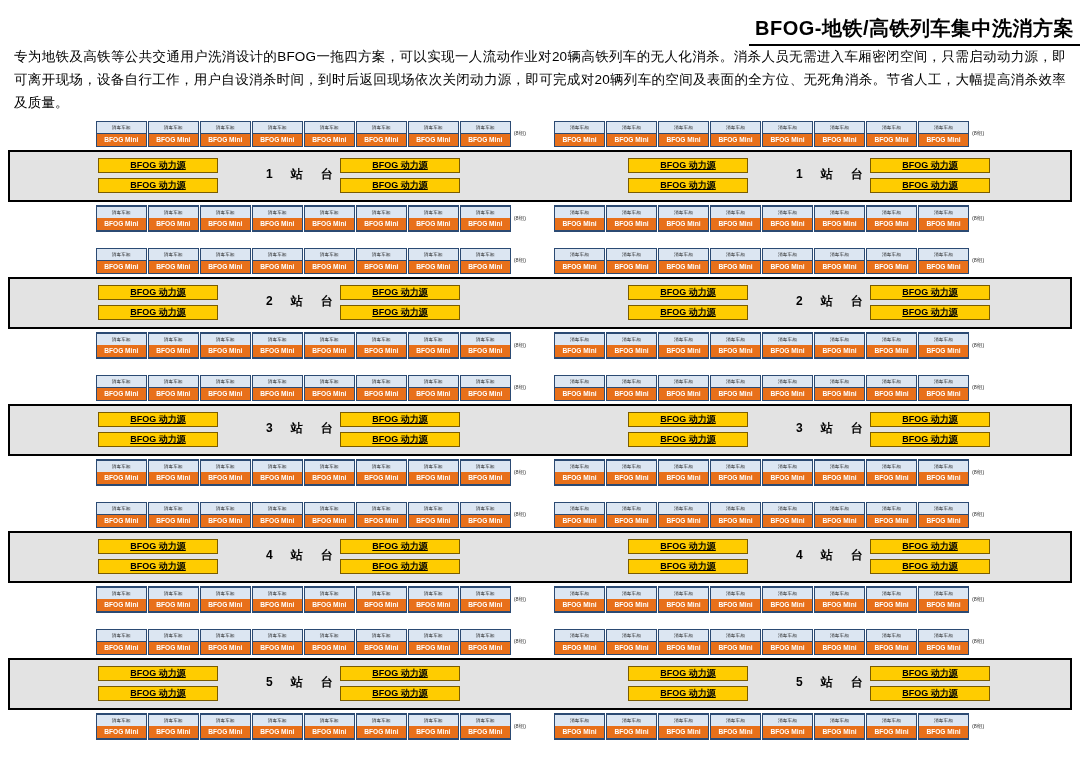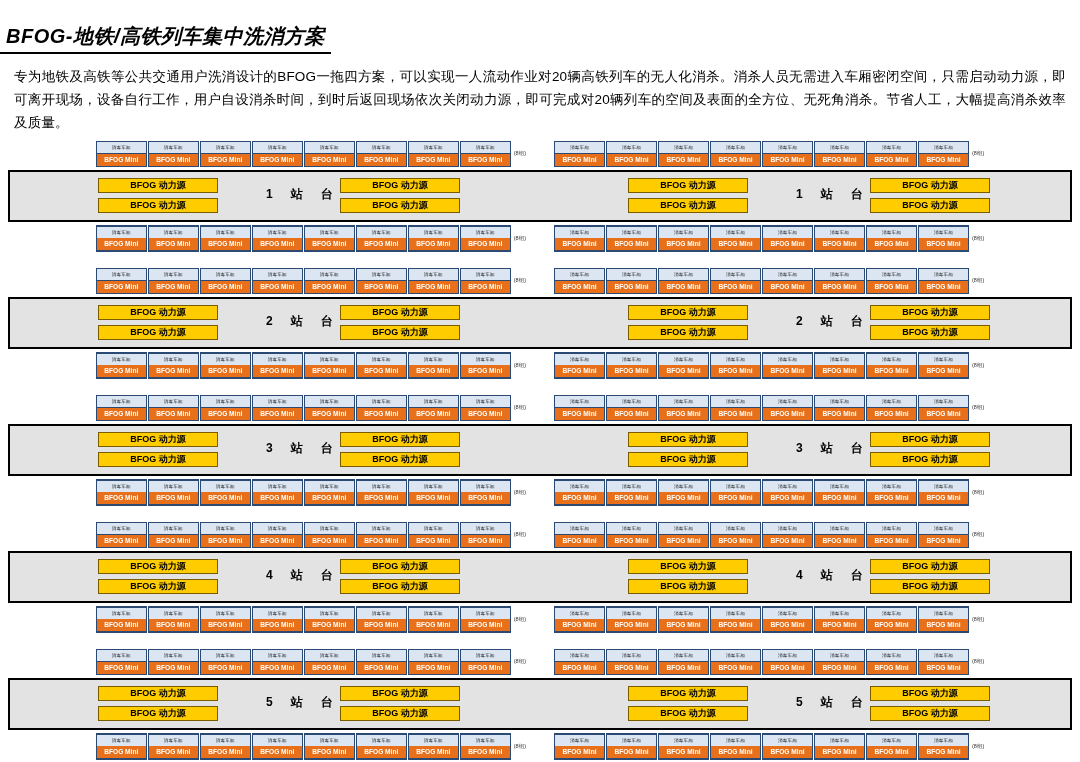--- a/index.html
+++ b/index.html
@@ -17,44 +17,43 @@
   }
   .page {
     width: 1080px;
     height: 762px;
     position: relative;
     box-sizing: border-box;
   }
 
   
   .title-wrap {
-    text-align: left;
-    padding-top: 24px;
-    font-style: italic;
+    text-align: right;
+    padding-top: 16px;
   }
   .main-title {
     display: inline-block;
     font-size: 20px;
     font-weight: bold;
     letter-spacing: 0.5px;
     border-bottom: 2px solid #000;
     padding: 0 6px 3px 6px;
     line-height: 1.25;
   }
   .sub-title {
     text-align: center;
     color: #d00000;
     font-weight: bold;
     font-size: 13px;
     margin-top: 9px;
   }
   .desc {
     font-size: 13.5px;
     line-height: 1.7;
-    margin: 12px 14px 0 14px;
+    margin: 0 14px 0 14px;
     text-align: justify;
     letter-spacing: 0.2px;
   }
 
   
   .diagram {
     position: relative;
     margin-top: 6px;
     padding: 0 8px;
   }
@@ -142,20 +141,21 @@
     height: 15px;
     background: #ffcc00;
     border: 1px solid #7a5c00;
     color: #000;
     font-size: 9px;
     font-weight: bold;
     display: flex;
     align-items: center;
     justify-content: center;
     box-sizing: border-box;
+    text-decoration: underline;
   }
   .p-a { left: 88px;  top: 6px; }
   .p-b { left: 330px; top: 6px; }
   .p-c { left: 88px;  top: 26px; }
   .p-d { left: 330px; top: 26px; }
   .plat-label {
     position: absolute;
     left: 216px;
     top: 14px;
     font-size: 12px;

